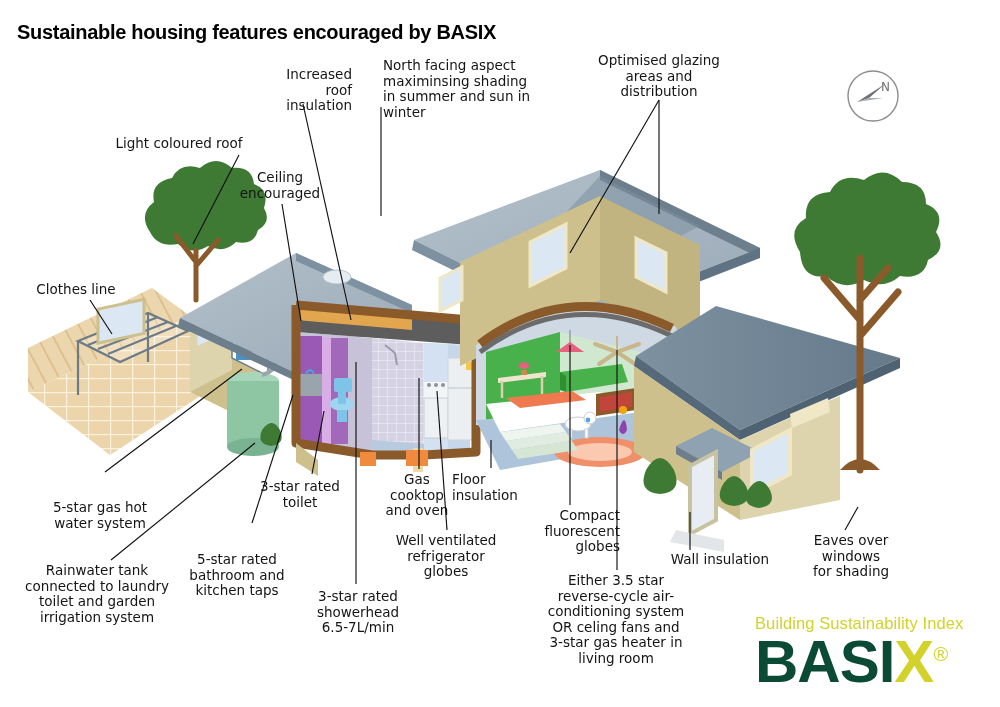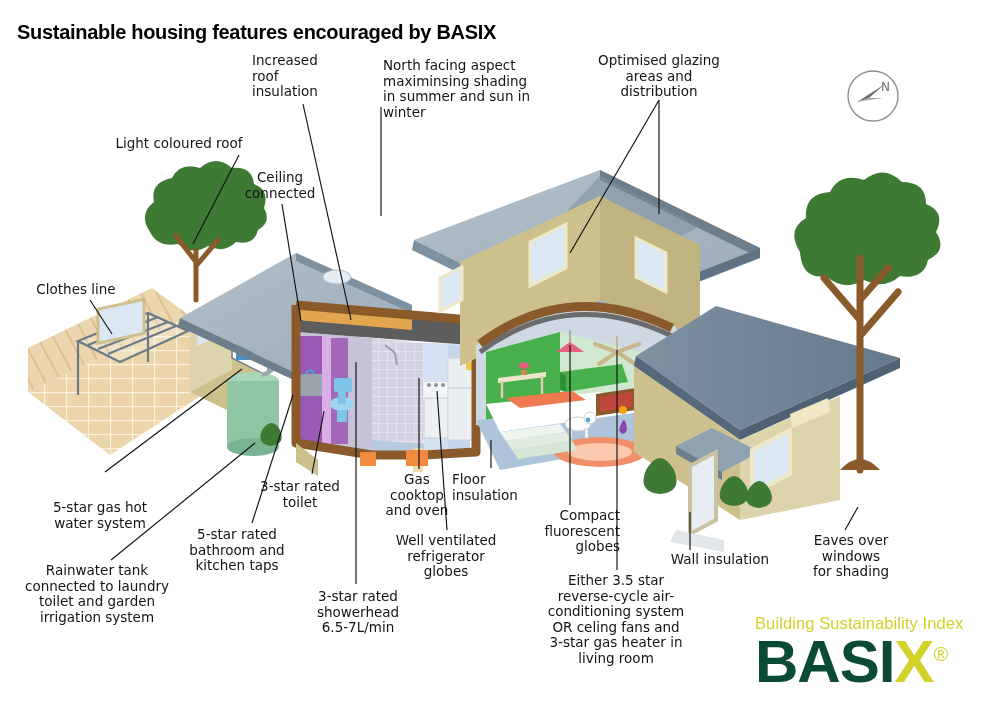--- a/index.html
+++ b/index.html
@@ -320,39 +320,39 @@
         <path d="M 570 505 L 570 345" class="leader"></path>
         <path d="M 617 570 L 617 350" class="leader"></path>
         <path d="M 690 550 L 690 512" class="leader"></path>
         <path d="M 845 530 L 858 507" class="leader"></path>
       </g>
   </svg>
 
   <div id="callout-layer">
       <div class="callout" style="left: 104px; top: 136px; width: 150px; text-align: center;">Light coloured roof</div>
       <div class="callout" style="left: 231px; top: 170px; width: 98px; text-align: center;">Ceiling
-connected</div>
-      <div class="callout" style="left: 252px; top: 53px; width: 100px; text-align: left;">Increased
+encouraged</div>
+      <div class="callout" style="left: 252px; top: 67px; width: 100px; text-align: right;">Increased
 roof
 insulation</div>
       <div class="callout" style="left: 383px; top: 50px; width: 160px; text-align: left; margin-top: 8px;">North facing aspect
 maximinsing shading
 in summer and sun in
 winter</div>
       <div class="callout" style="left: 585px; top: 53px; width: 148px; text-align: center;">Optimised glazing
 areas and
 distribution</div>
       <div class="callout" style="left: 28px; top: 282px; width: 96px; text-align: center;">Clothes line</div>
       <div class="callout" style="left: 40px; top: 476px; width: 120px; text-align: center; margin-top: 24px;">5-star gas hot
 water system</div>
       <div class="callout" style="left: 16px; top: 563px; width: 162px; text-align: center;">Rainwater tank
 connected to laundry
 toilet and  garden
 irrigation system</div>
-      <div class="callout" style="left: 182px; top: 527px; width: 110px; ">5-star rated
+      <div class="callout" style="left: 182px; top: 552px; width: 110px; ">5-star rated
 bathroom and
 kitchen taps</div>
       <div class="callout" style="left: 254px; top: 479px; width: 92px; text-align: center;">3-star rated
 toilet</div>
       <div class="callout" style="left: 303px; top: 589px; width: 110px; text-align: center;">3-star rated
 showerhead
 6.5-7L/min</div>
       <div class="callout" style="left: 377px; top: 472px; width: 80px; text-align: center;">Gas
 cooktop
 and oven</div>

